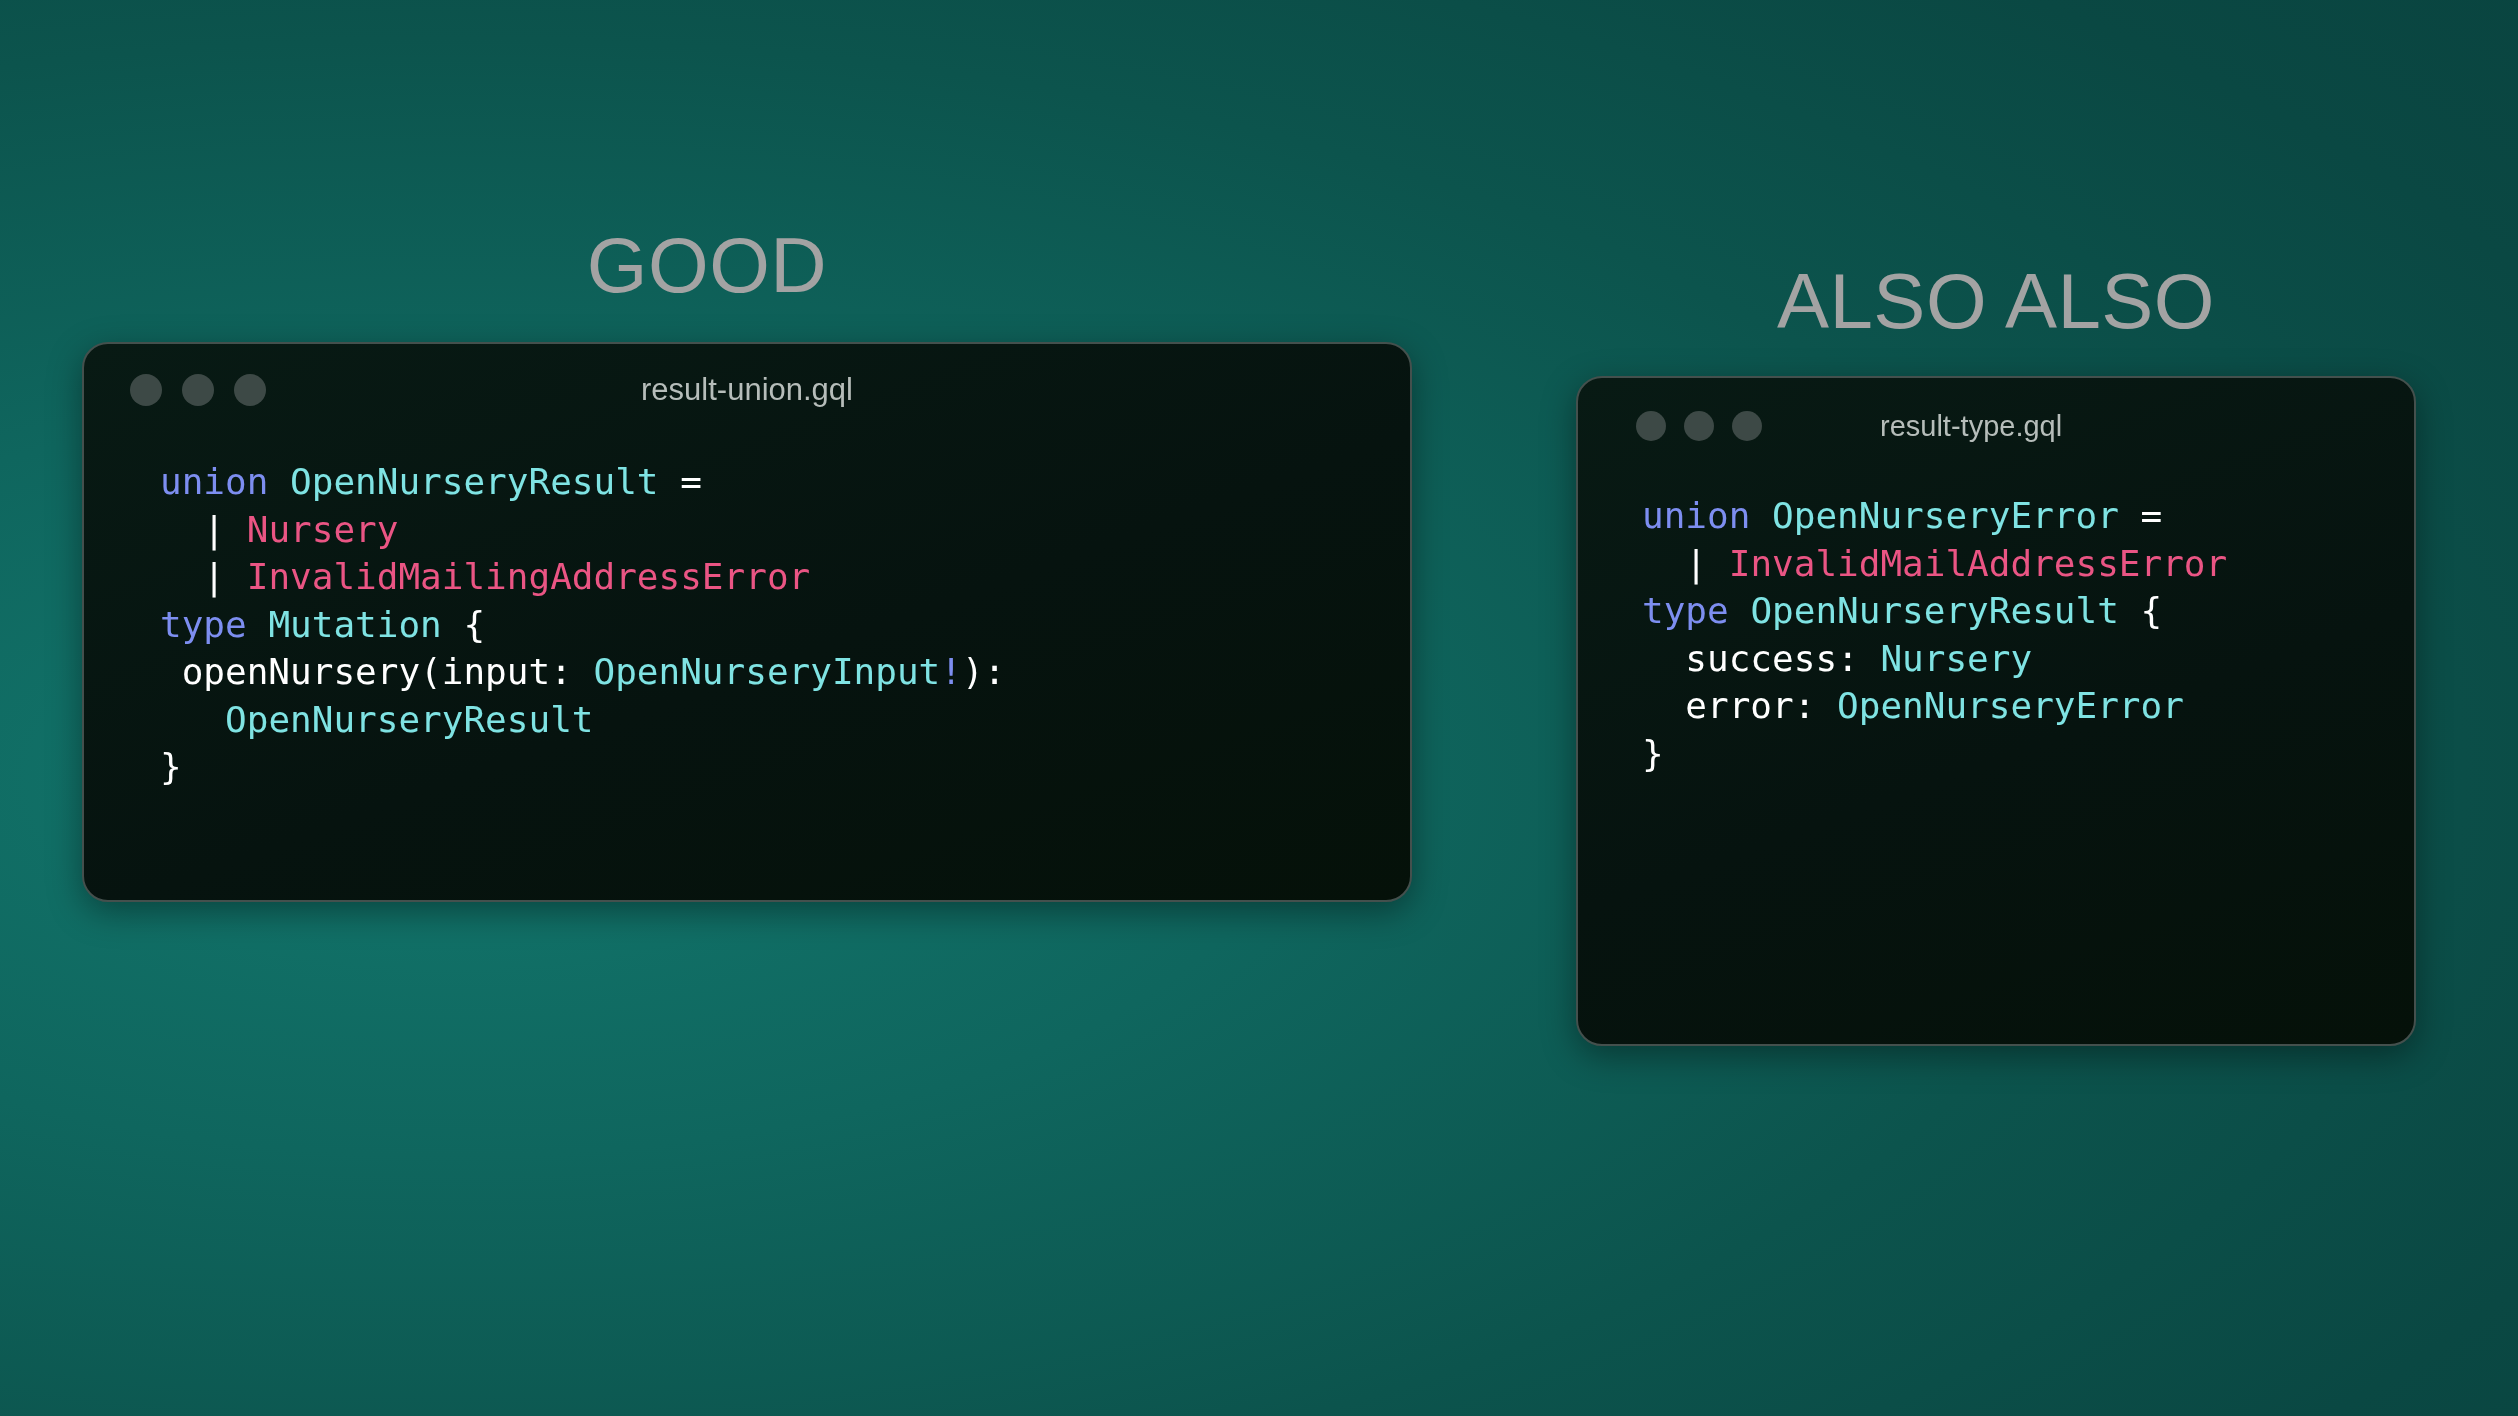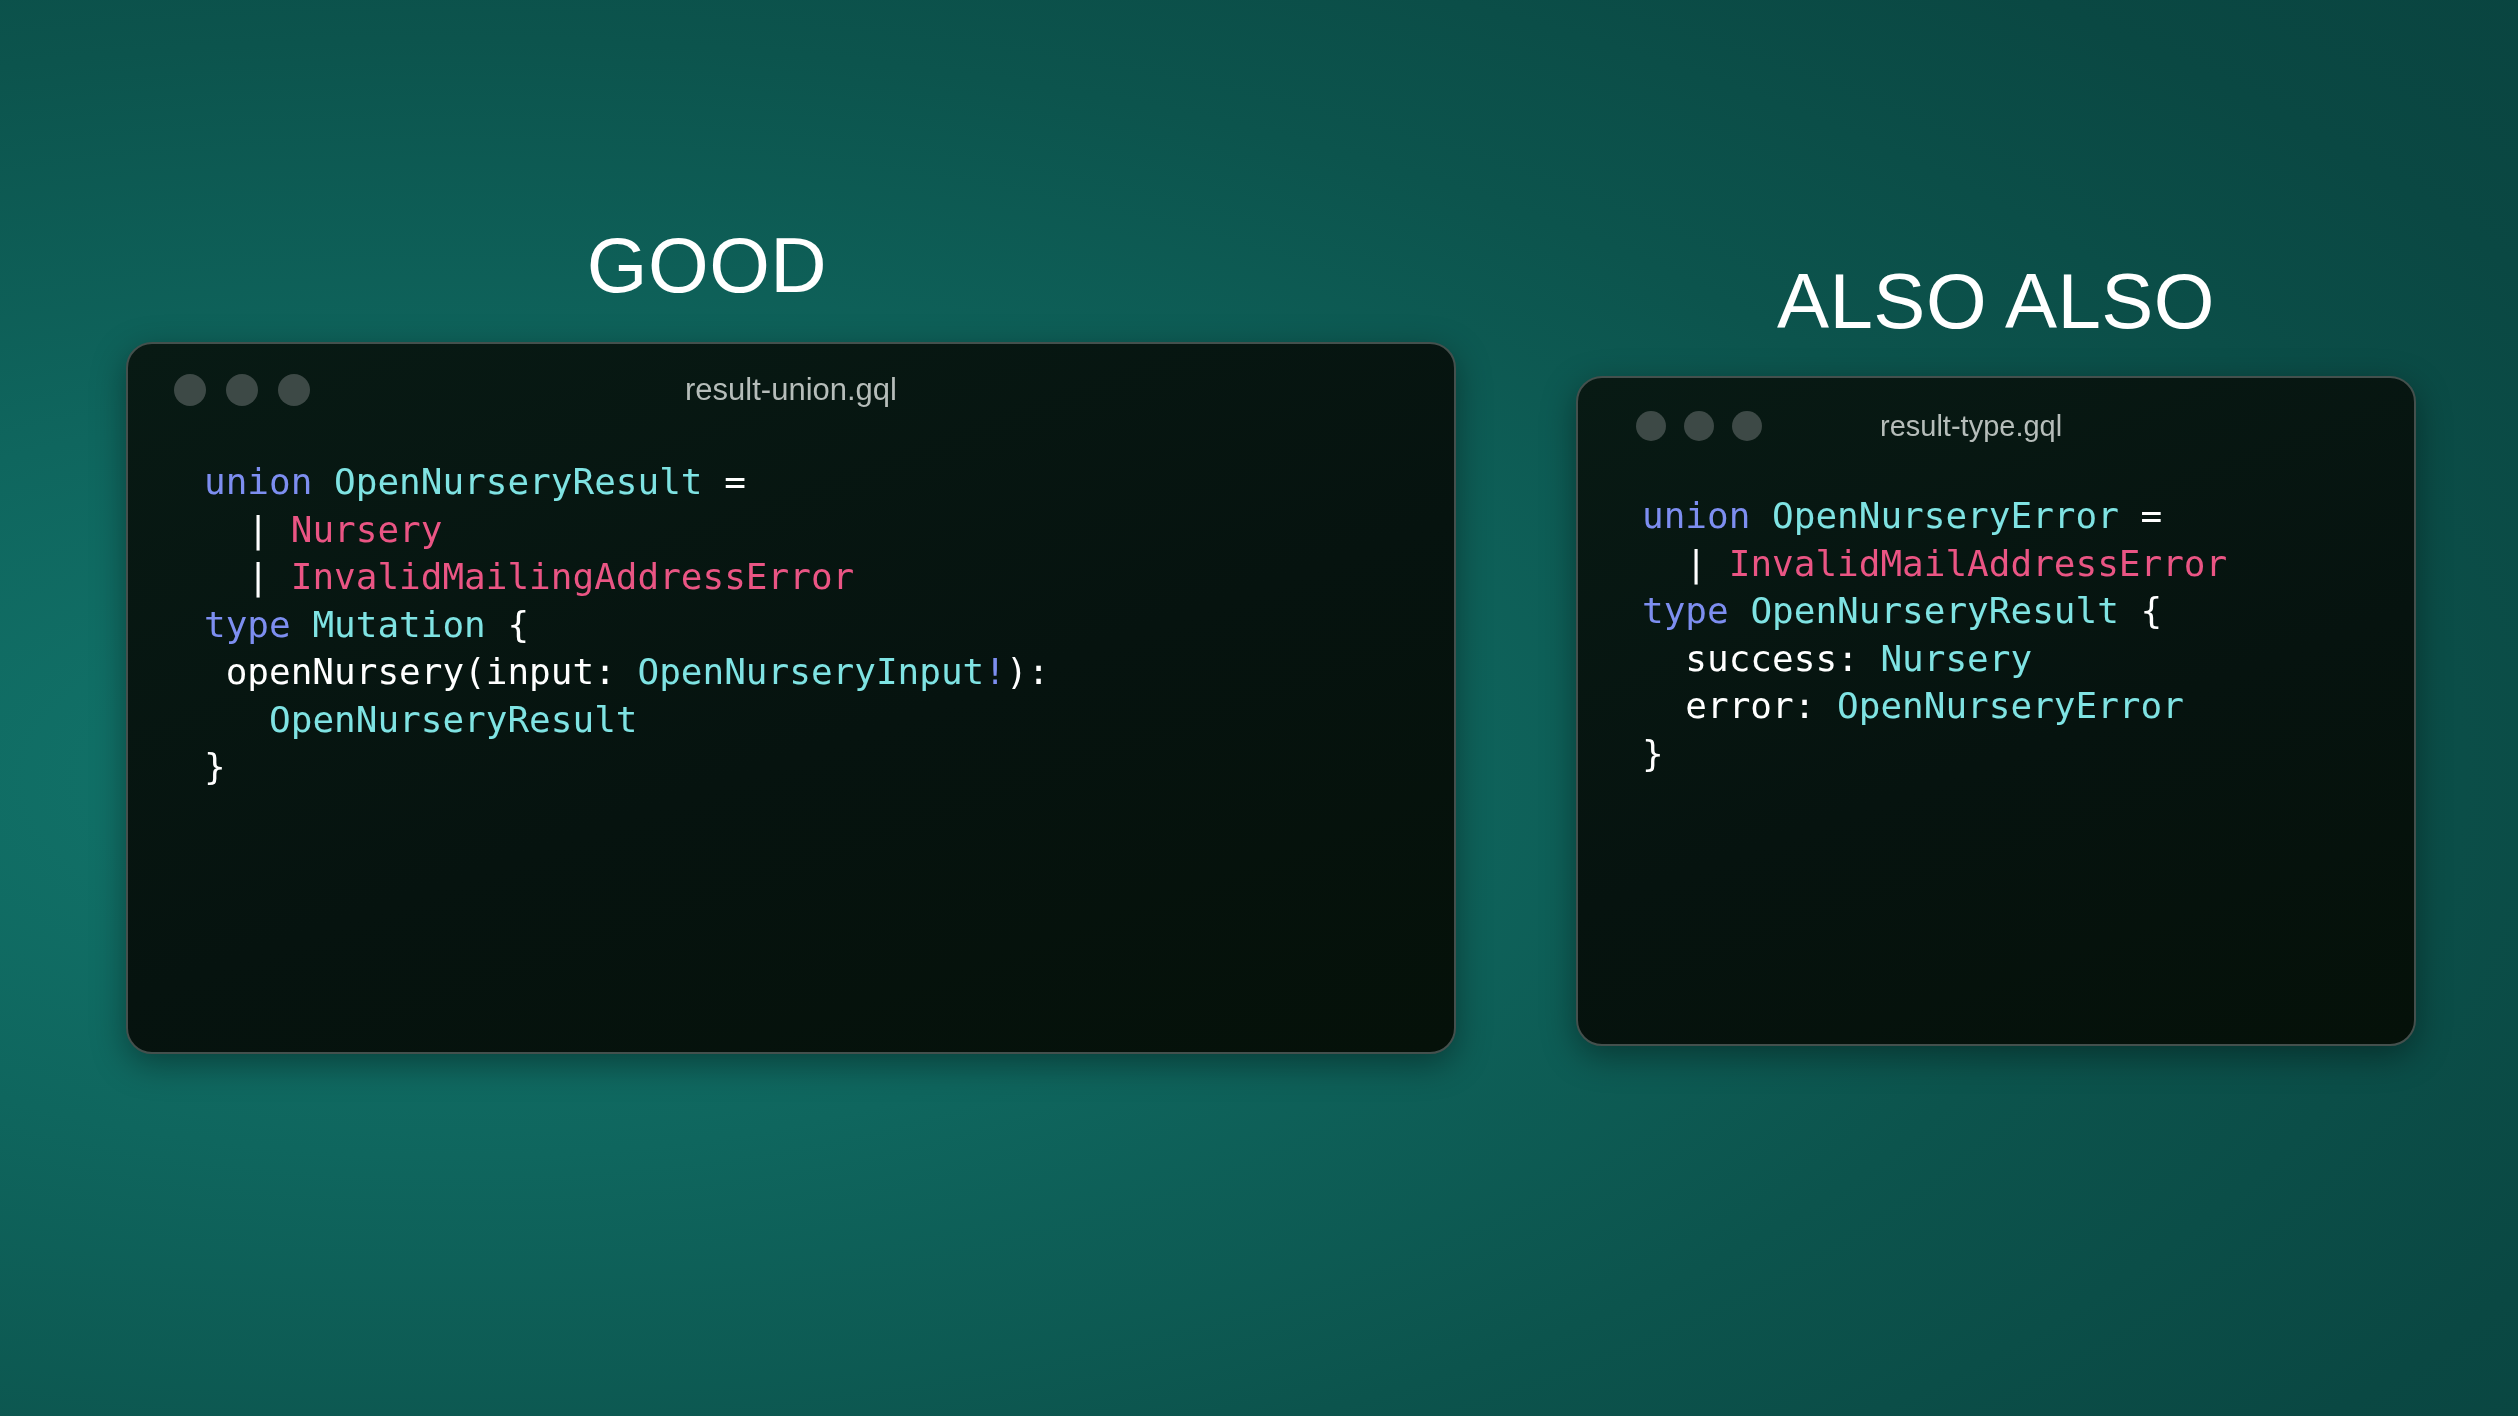--- a/index.html
+++ b/index.html
@@ -23,21 +23,21 @@
     position:absolute;
     inset:0;
   }
 
   
   .panel {
     position:absolute;
   }
 
   .panel-heading {
-    color:#ffffff;
+    color:#a3a3a3;
     font-weight:300;
     letter-spacing:0.5px;
     white-space:nowrap;
     line-height:1;
   }
 
   .window {
     background:#07160f;
     background-image:linear-gradient(160deg,#081a14 0%,#06130f 55%,#051109 100%);
     border:2px solid #44504d;
@@ -89,21 +89,21 @@
   .kw   { color:#7d8ef0; }
   .typ  { color:#7fe3e3; }
   .mem  { color:#ea5584; }
   .pun  { color:#ffffff; }
   .bang { color:#7d8ef0; }
   .pipe { color:#ffffff; }
 
   
   #panel-good { left:82px; top:226px; width:1330px; }
   #panel-good .panel-heading { font-size:78px; text-align:center; width:1250px; margin:0 0 38px 0; }
-  #panel-good .window { width:1330px; height:712px;margin-left:44px; }
+  #panel-good .window { width:1330px; height:560px; }
   #panel-good .win-title { left:0; right:0; text-align:center; }
   #panel-good .code { padding:22px 0 0 76px; }
 
   
   #panel-also { left:1576px; top:262px; width:840px; }
   #panel-also .panel-heading { font-size:78px; text-align:center; width:840px; margin:0 0 36px 0; }
   #panel-also .window { width:840px; height:670px;padding-left:16px; }
   #panel-also .titlebar { height:96px; }
   #panel-also .dots { margin-left:42px; gap:18px; }
   #panel-also .dot { width:30px; height:30px; }

